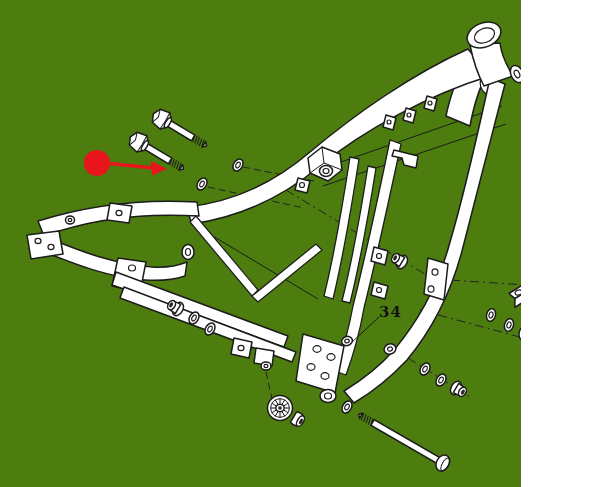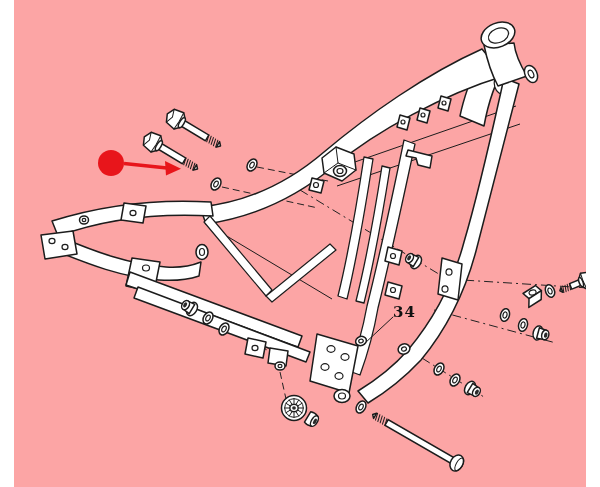--- a/index.html
+++ b/index.html
@@ -1,17 +1,17 @@
 <!DOCTYPE html>
 <html><head>
 <meta charset="utf-8">
 <style>
   html,body{margin:0;padding:0;background:#ffffff;}
-  .stage{position:relative;width:572px;height:487px;background:#fca5a5;overflow:hidden;
-         font-family:"DejaVu Sans",sans-serif;margin-left:14px;}
+  .stage{position:relative;width:521px;height:487px;background:#4d7c0f;overflow:hidden;
+         font-family:"DejaVu Sans",sans-serif;}
   svg{display:block;}
   .tube{fill:#ffffff;stroke:#1c1c1c;stroke-width:1.5;stroke-linejoin:round;}
   .ln{fill:none;stroke:#1c1c1c;stroke-width:1.5;stroke-linecap:round;stroke-linejoin:round;}
   .thin{stroke-width:1;}
   .hole{fill:#ffffff;stroke:#1c1c1c;stroke-width:1.2;}
   .dark{fill:#2a2a2a;stroke:none;}
   .lead{fill:none;stroke:#222222;stroke-width:1;stroke-dasharray:7 4;}
   .leadd{fill:none;stroke:#222222;stroke-width:1;stroke-dasharray:9 4 2 4;}
   .far{fill:none;stroke:#1c1c1c;stroke-width:1;}
   .callout-text{font-family:"DejaVu Serif",serif;font-weight:bold;font-size:15px;

